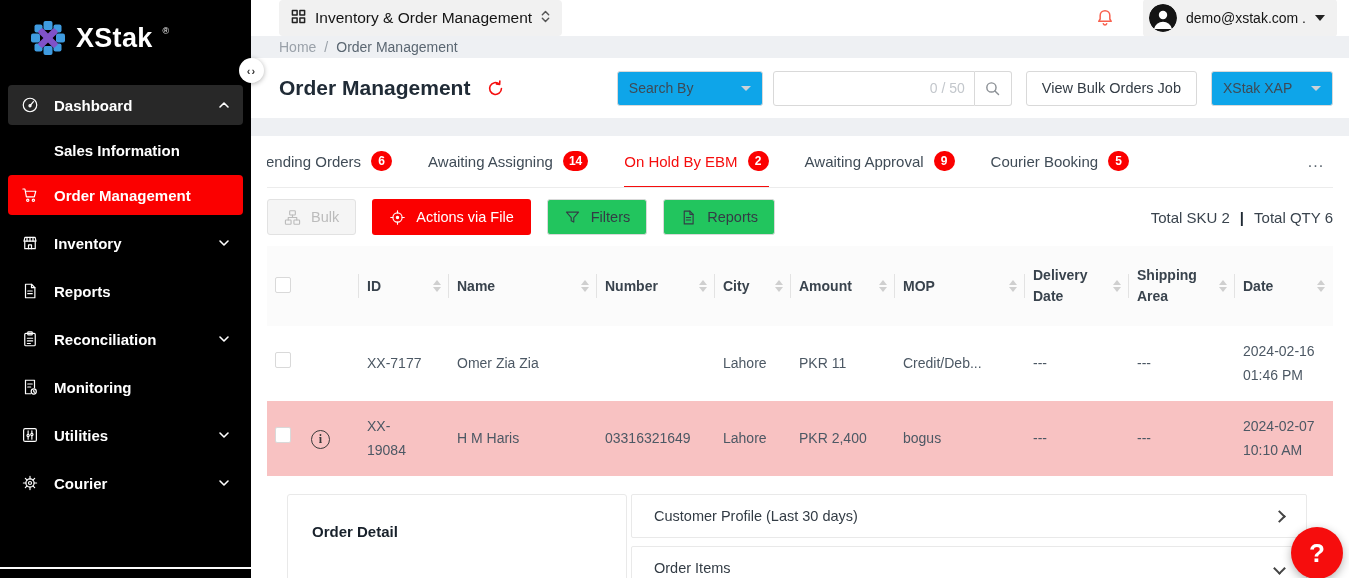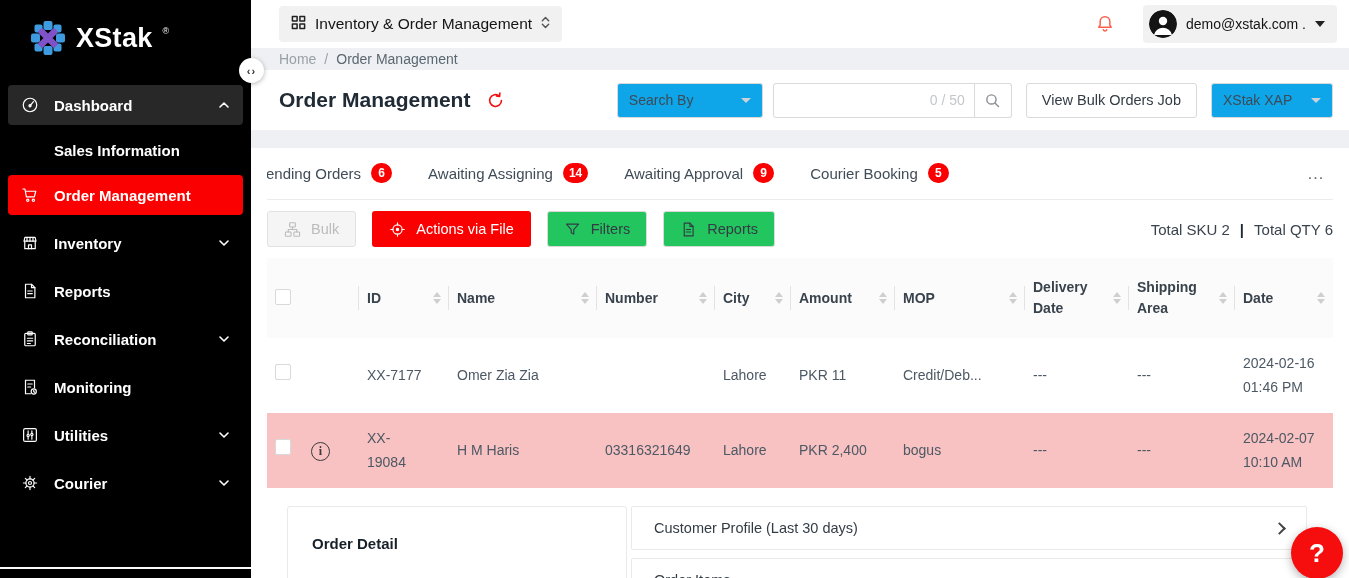--- a/index.html
+++ b/index.html
@@ -24,21 +24,21 @@
   .chev svg { width:12px; height:12px; display:block; }
   .sidebar-foot { margin-top:auto; border-top:2px solid #fbfbfb; margin-bottom:9px; }
 
   .collapse-toggle { position:absolute; left:239px; top:58px; width:25px; height:25px; border-radius:50%;
     background:#fff; box-shadow:0 1px 5px rgba(0,0,0,.3); z-index:20; display:flex; align-items:center; justify-content:center;
     font-size:11px; font-weight:bold; color:#333; letter-spacing:1px; cursor:pointer; }
 
   
   .main { flex:1; display:flex; flex-direction:column; min-width:0; }
 
-  .topbar { height:48px; background:#fff; display:flex; align-items:center; justify-content:space-between; padding:0 12px 0 28px; }
+  .topbar { height:36px; background:#fff; display:flex; align-items:center; justify-content:space-between; padding:0 12px 0 28px; }
   .app-selector { display:flex; align-items:center; gap:9px; background:#f1f1f1; border-radius:4px; height:36px; padding:0 12px; font-size:15.5px; color:#141414; cursor:pointer; }
   .topbar-right { display:flex; align-items:center; gap:28px; }
   .bell { width:20px; height:22px; cursor:pointer; }
   .user-pill { display:flex; align-items:center; gap:9px; background:#f1f1f1; border-radius:4px; height:38px; padding:0 12px 0 6px; cursor:pointer; font-size:14px; color:#141414; }
   .avatar { width:28px; height:28px; border-radius:50%; overflow:hidden; flex:none; }
   .caret-down { width:0; height:0; border-left:5px solid transparent; border-right:5px solid transparent; border-top:6px solid #222; }
 
   .breadcrumb-row { height:22px; display:flex; align-items:center; gap:8px; padding-left:28px; font-size:14px; background:#eef0f3; }
   .bc-home { color:#9aa1a9; cursor:pointer; }
   .bc-sep { color:#9aa1a9; }
@@ -360,20 +360,24 @@
 
       <div class="tabs-row">
         <div class="tabs-strip">
           <div class="tab">
             <span>Pending Orders</span>
             <span class="badge">6</span>
           </div>
           <div class="tab">
             <span>Awaiting Assigning</span>
             <span class="badge">14</span>
+          </div>
+          <div class="tab active">
+            <span>On Hold By EBM</span>
+            <span class="badge">2</span>
           </div>
           <div class="tab">
             <span>Awaiting Approval</span>
             <span class="badge">9</span>
           </div>
           <div class="tab">
             <span>Courier Booking</span>
             <span class="badge">5</span>
           </div>
 

